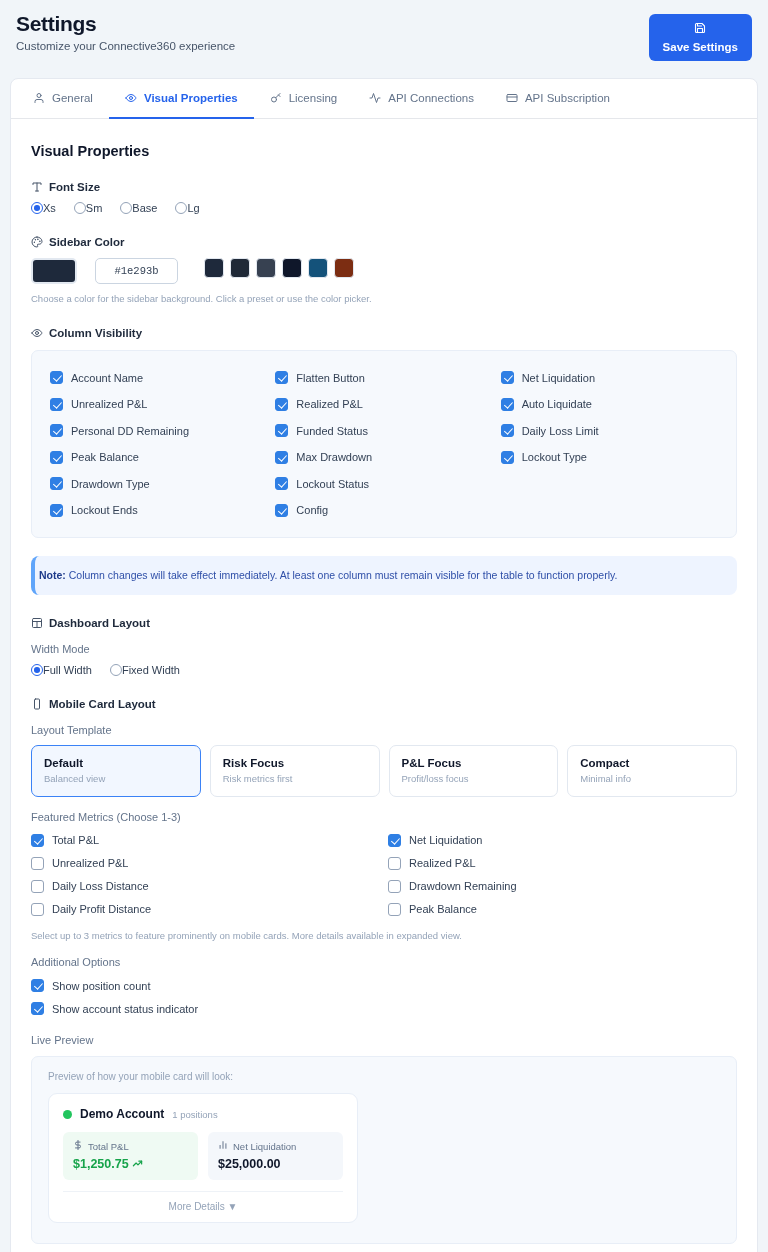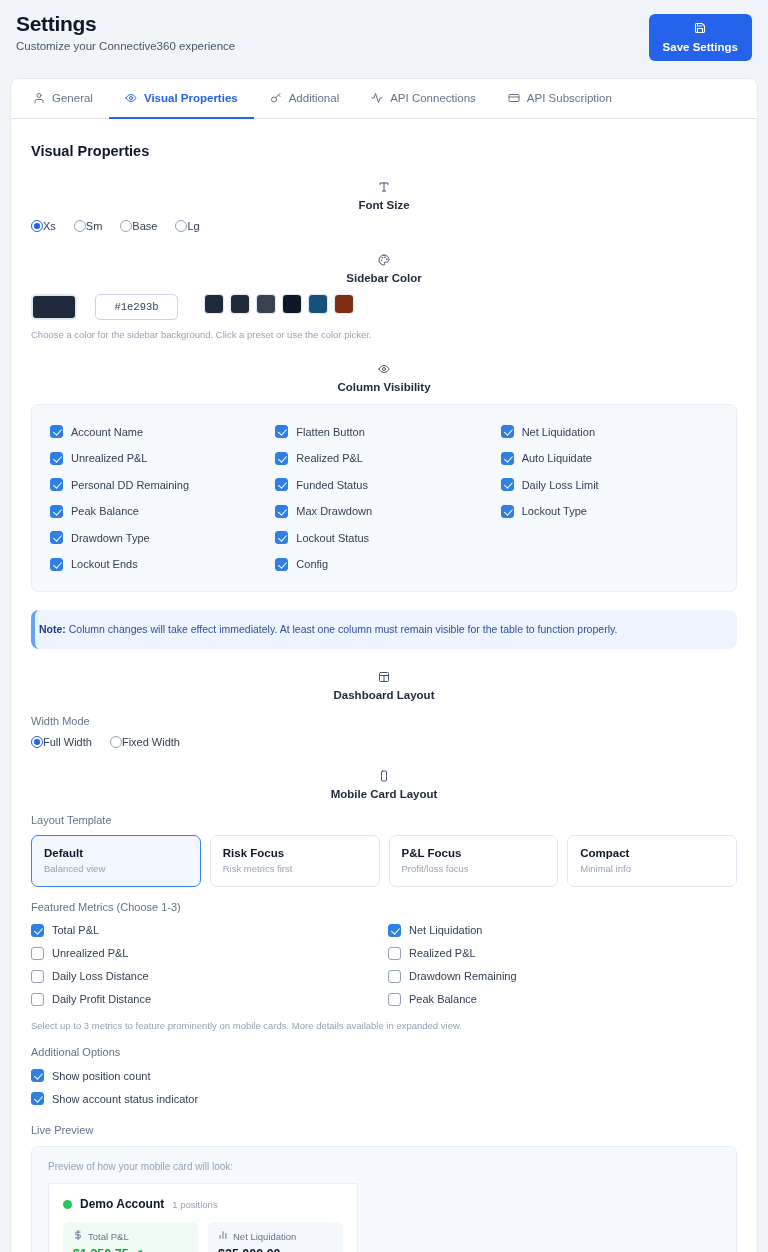--- a/index.html
+++ b/index.html
@@ -73,21 +73,20 @@
   
   .body { padding: 16px 20px 24px 20px; }
   .section-title {
     font-size: 14.5px; font-weight: bold; color: #0f172a;
     margin: 8px 0 0 0;
   }
   .sub-head {
     display: flex; align-items: center; gap: 6px;
     font-size: 11.5px; font-weight: bold; color: #1e293b;
     margin-top: 22px;
-    flex-direction: column;
   }
   .sub-head svg { display: block; flex: none; }
   .field-label {
     font-size: 11px; color: #64748b; margin-top: 14px;
   }
   .helper {
     font-size: 9.5px; color: #94a3b8; margin-top: 8px; line-height: 1.4;
   }
 
   
@@ -193,21 +192,21 @@
     border: 1px solid #e8eef7;
     border-radius: 7px;
     padding: 14px 16px 20px 16px;
   }
   .preview-caption { font-size: 10px; color: #94a3b8; }
   .preview-card {
     margin-top: 11px;
     width: 310px;
     background: #fff;
     border: 1px solid #e8eef7;
-    border-radius: 0;
+    border-radius: 9px;
     padding: 13px 14px 10px 14px;
   }
   .pc-head { display: flex; align-items: center; gap: 8px; }
   .status-dot {
     width: 9px; height: 9px; border-radius: 50%; background: #22c55e; flex: none;
   }
   .pc-name { font-size: 12px; font-weight: bold; color: #0f172a; }
   .pc-positions { font-size: 9.5px; color: #94a3b8; }
   .pc-metrics { display: grid; grid-template-columns: 1fr 1fr; gap: 10px; margin-top: 11px; }
   .pc-metric { border-radius: 6px; padding: 8px 10px 9px 10px; background: #f4f7fb; }
@@ -268,21 +267,21 @@
         <span>Visual Properties</span>
       </div>
       <div class="tab">
         <span>
           <svg width="12" height="12" viewBox="0 0 24 24" fill="none" stroke="#64748b" stroke-width="2" stroke-linecap="round" stroke-linejoin="round">
             <circle cx="8" cy="15" r="5"></circle>
               <path d="M11.5 11.5 20 3"></path>
               <path d="m17 6 3 3"></path>
           </svg>
         </span>
-        <span>Additional</span>
+        <span>Licensing</span>
       </div>
       <div class="tab">
         <span>
           <svg width="12" height="12" viewBox="0 0 24 24" fill="none" stroke="#64748b" stroke-width="2" stroke-linecap="round" stroke-linejoin="round">
             <polyline points="22 12 18 12 15 21 9 3 6 12 2 12"></polyline>
           </svg>
         </span>
         <span>API Connections</span>
       </div>
       <div class="tab">

